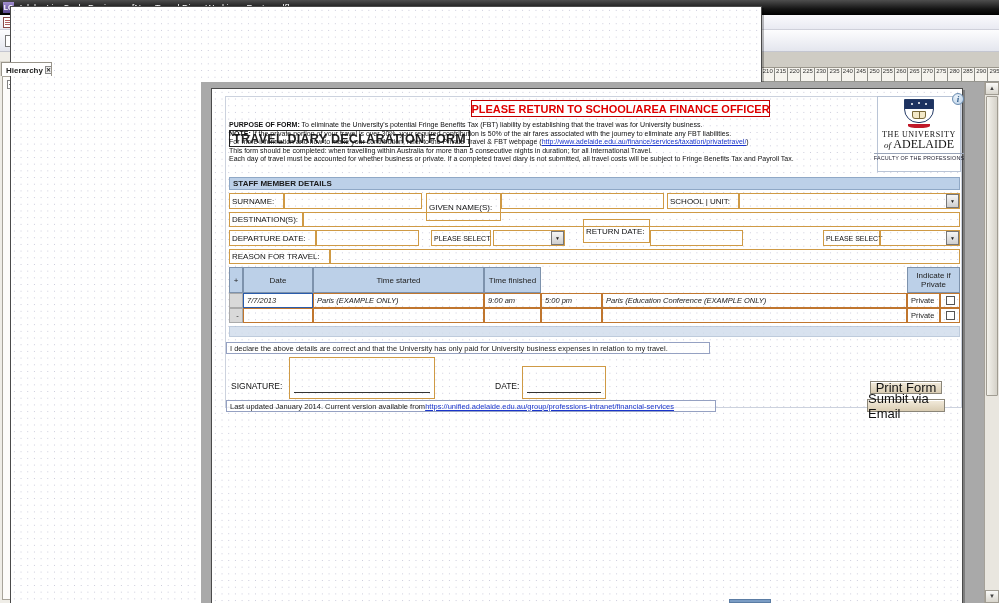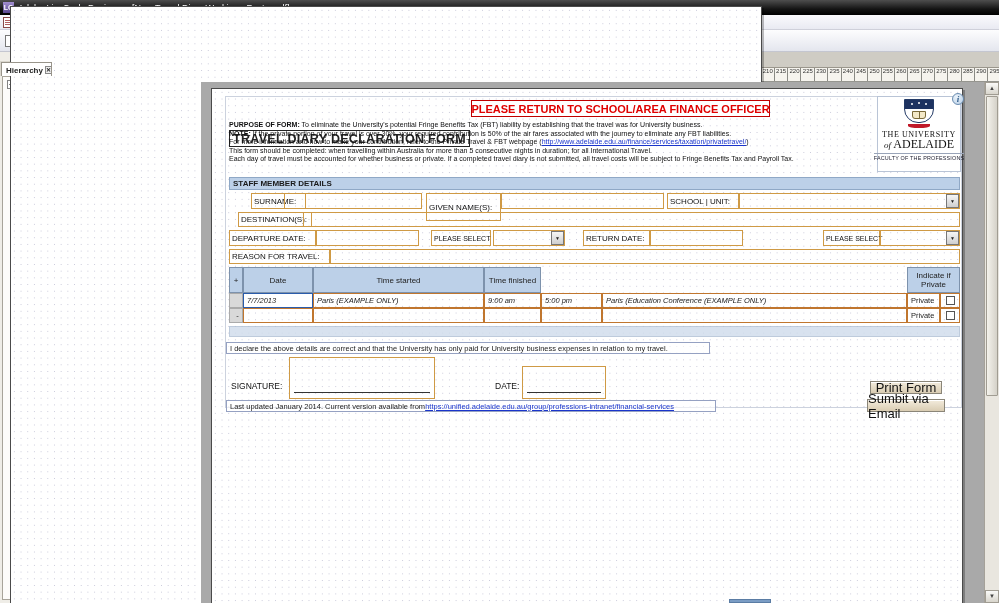--- a/index.html
+++ b/index.html
@@ -568,41 +568,41 @@
                 <div class="ribbon"></div>
               </div>
               <div class="logo-t1">THE UNIVERSITY</div>
               <div class="logo-t2"><span class="of">of</span> <span>ADELAIDE</span></div>
               <div class="logo-t3">FACULTY OF THE PROFESSIONS</div>
             </div>
             <div class="abs info-badge" style="left:740px; top:4px;">i</div>
 
             <div class="abs bluebar" style="left:17px; top:88px; width:731px; height:13px;">STAFF MEMBER DETAILS</div>
 
-            <div class="abs lbl fieldbox" style="left:17px; top:104px; width:55px; height:16px;margin-left:22px;">SURNAME:</div>
+            <div class="abs lbl fieldbox" style="left:17px; top:104px; width:55px; height:16px;">SURNAME:</div>
             <div class="abs fieldbox" style="left:72px; top:104px; width:138px; height:16px;"></div>
             <div class="abs lbl fieldbox" style="left:214px; top:104px; width:75px; height:28px;">GIVEN NAME(S):</div>
             <div class="abs fieldbox" style="left:289px; top:104px; width:163px; height:16px;"></div>
             <div class="abs lbl fieldbox" style="left:455px; top:104px; width:72px; height:16px;">SCHOOL | UNIT:</div>
             <div class="abs fieldbox combo-field" style="left:527px; top:104px; width:221px; height:16px;">
               <span style="flex:1;"></span>
                 <span class="ddbtn">▼</span>
             </div>
 
-            <div class="abs lbl fieldbox" style="left:17px; top:123px; width:74px; height:15px;margin-left:9px;">DESTINATION(S):</div>
+            <div class="abs lbl fieldbox" style="left:17px; top:123px; width:74px; height:15px;">DESTINATION(S):</div>
             <div class="abs fieldbox" style="left:91px; top:123px; width:657px; height:15px;"></div>
 
             <div class="abs lbl fieldbox" style="left:17px; top:141px; width:87px; height:16px;">DEPARTURE DATE:</div>
             <div class="abs fieldbox" style="left:104px; top:141px; width:103px; height:16px;"></div>
             <div class="abs lbl fieldbox" style="left:219px; top:141px; width:60px; height:16px; font-size:7px;">PLEASE SELECT</div>
             <div class="abs fieldbox combo-field" style="left:281px; top:141px; width:72px; height:16px;">
               <span style="flex:1;"></span>
                 <span class="ddbtn">▼</span>
             </div>
-            <div class="abs lbl fieldbox" style="left:371px; top:141px; width:67px; height:16px;">RETURN DATE:</div>
+            <div class="abs lbl fieldbox" style="left:371px; top:130px; width:67px; height:24px;">RETURN DATE:</div>
             <div class="abs fieldbox" style="left:438px; top:141px; width:93px; height:16px;"></div>
             <div class="abs lbl fieldbox" style="left:611px; top:141px; width:57px; height:16px; font-size:7px;">PLEASE SELECT</div>
             <div class="abs fieldbox combo-field" style="left:668px; top:141px; width:80px; height:16px;">
               <span style="flex:1;"></span>
                 <span class="ddbtn">▼</span>
             </div>
 
             <div class="abs lbl fieldbox" style="left:17px; top:160px; width:101px; height:15px;">REASON FOR TRAVEL:</div>
             <div class="abs fieldbox" style="left:118px; top:160px; width:630px; height:15px;"></div>
 

